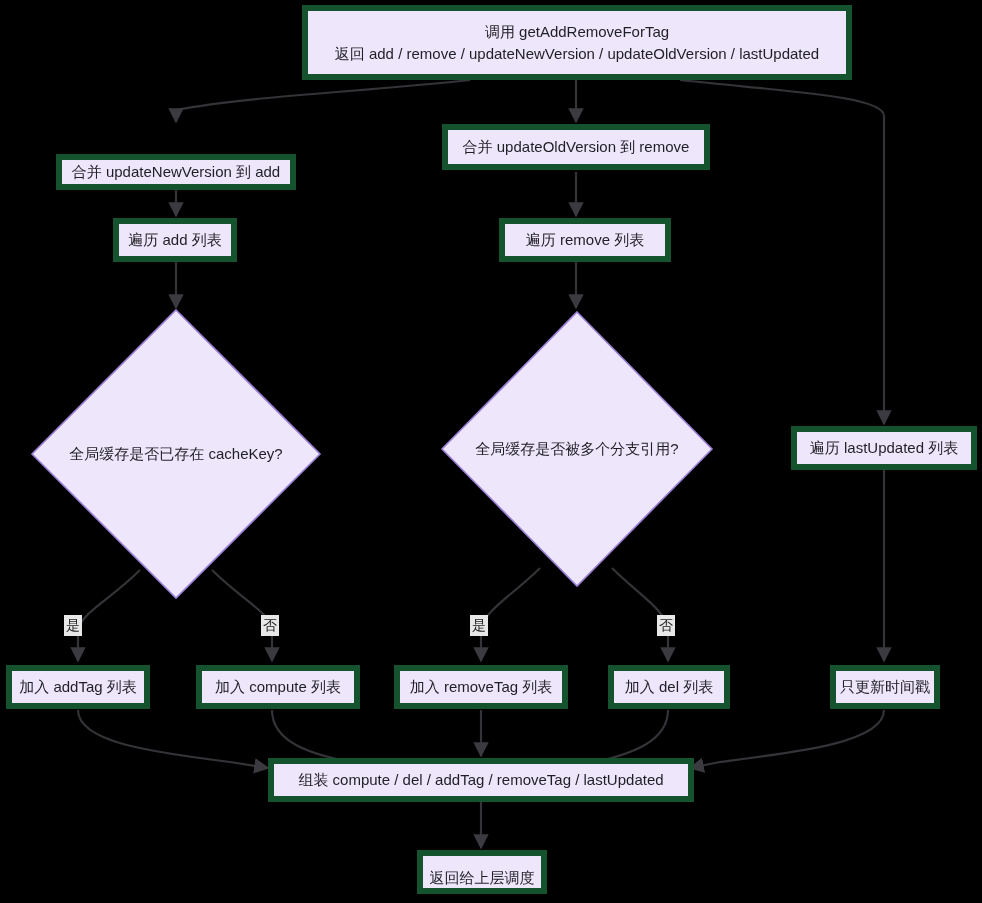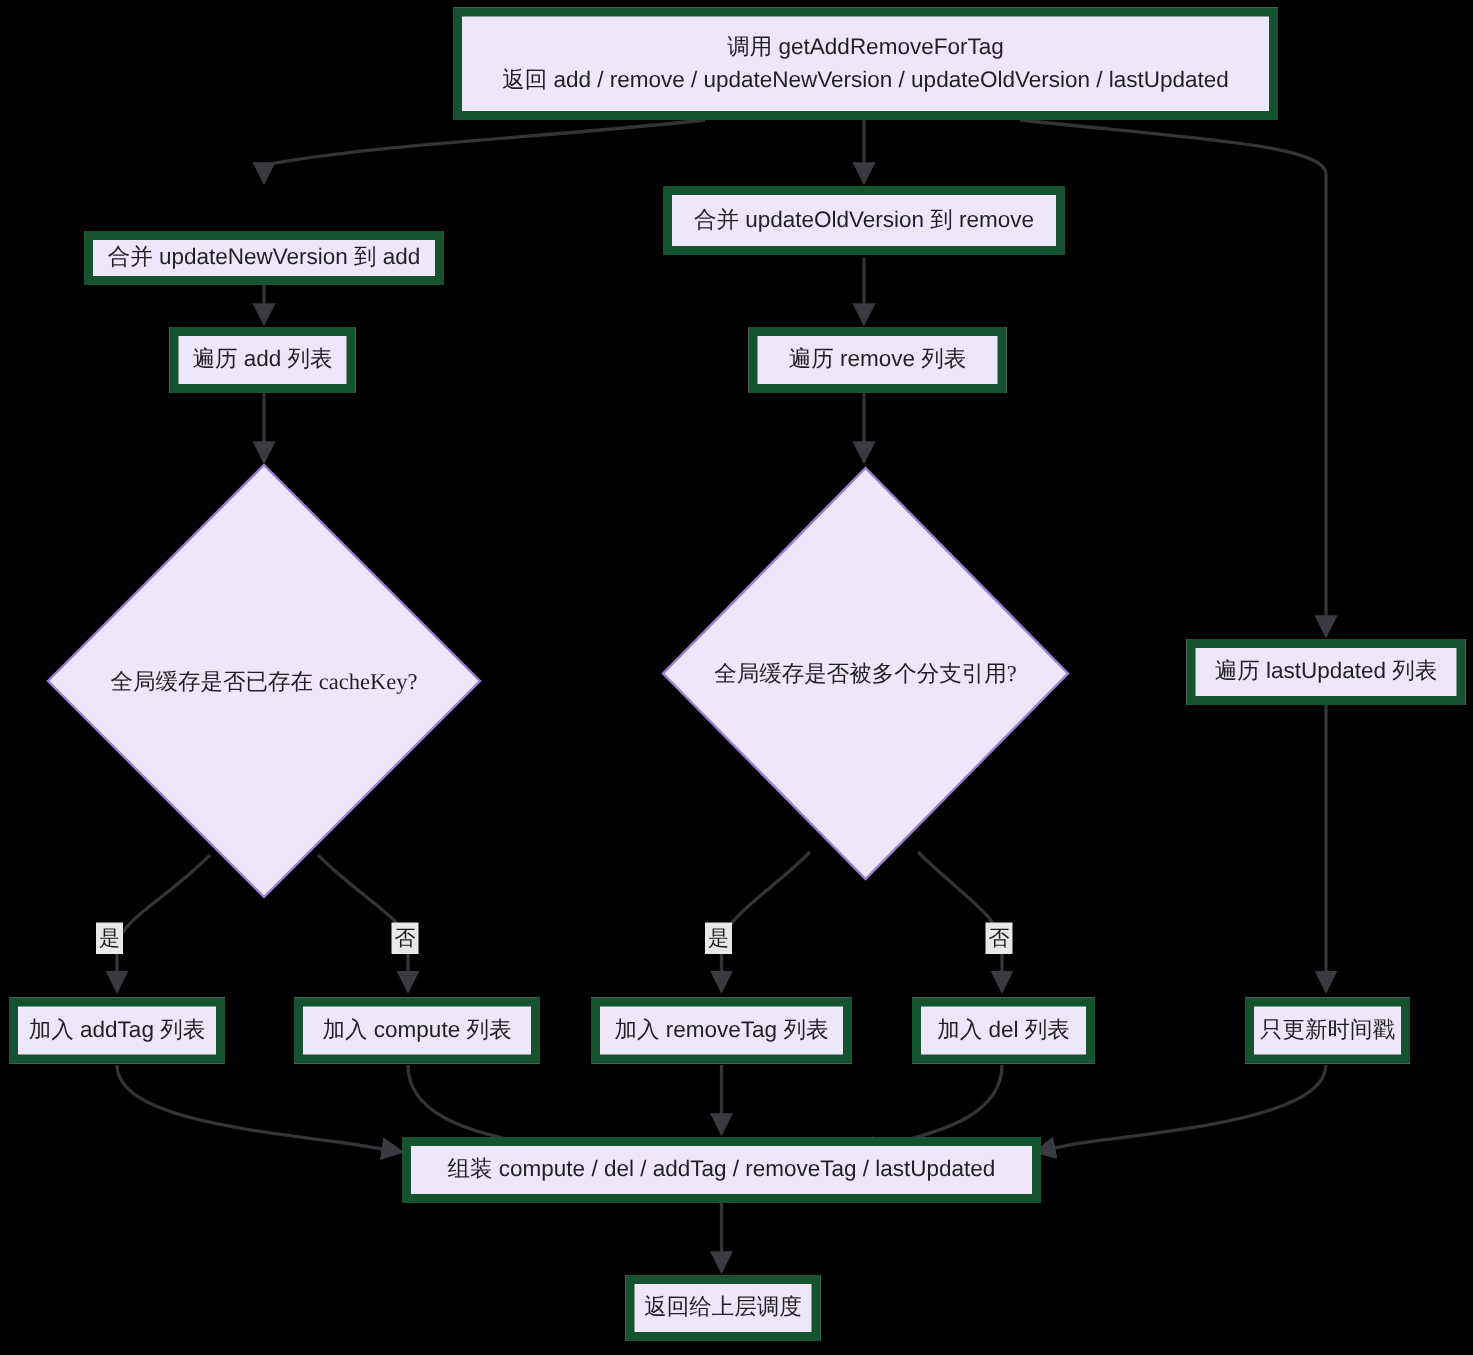--- a/index.html
+++ b/index.html
@@ -56,21 +56,20 @@
     top: 0;
     width: 100%;
     height: 100%;
     display: flex;
     align-items: center;
     justify-content: center;
     color: #1f1f26;
     font-size: 15px;
     white-space: pre;
     text-align: center;
-    font-family: Liberation Serif, serif;
   }
   .edge-label {
     position: absolute;
     background: #e8e8e8;
     color: #1b1b1b;
     font-size: 14px;
     line-height: 1;
     padding: 3px 2px 4px 2px;
     z-index: 4;
     white-space: pre;
@@ -184,17 +183,17 @@
   </div>
 
   <div class="node" style="left:830px; top:665px; width:110px; height:44px;">
     <span>只更新时间戳</span>
   </div>
 
   <div class="node" style="left:268px; top:758px; width:426px; height:44px;">
     <span>组装 compute / del / addTag / removeTag / lastUpdated</span>
   </div>
 
-  <div class="node" style="left:417px; top:850px; width:130px; height:44px;">
+  <div class="node" style="left:417px; top:850px; width:130px; height:44px;align-items:flex-end;">
     <span>返回给上层调度</span>
   </div>
 
 </div>
 
 </body></html>

